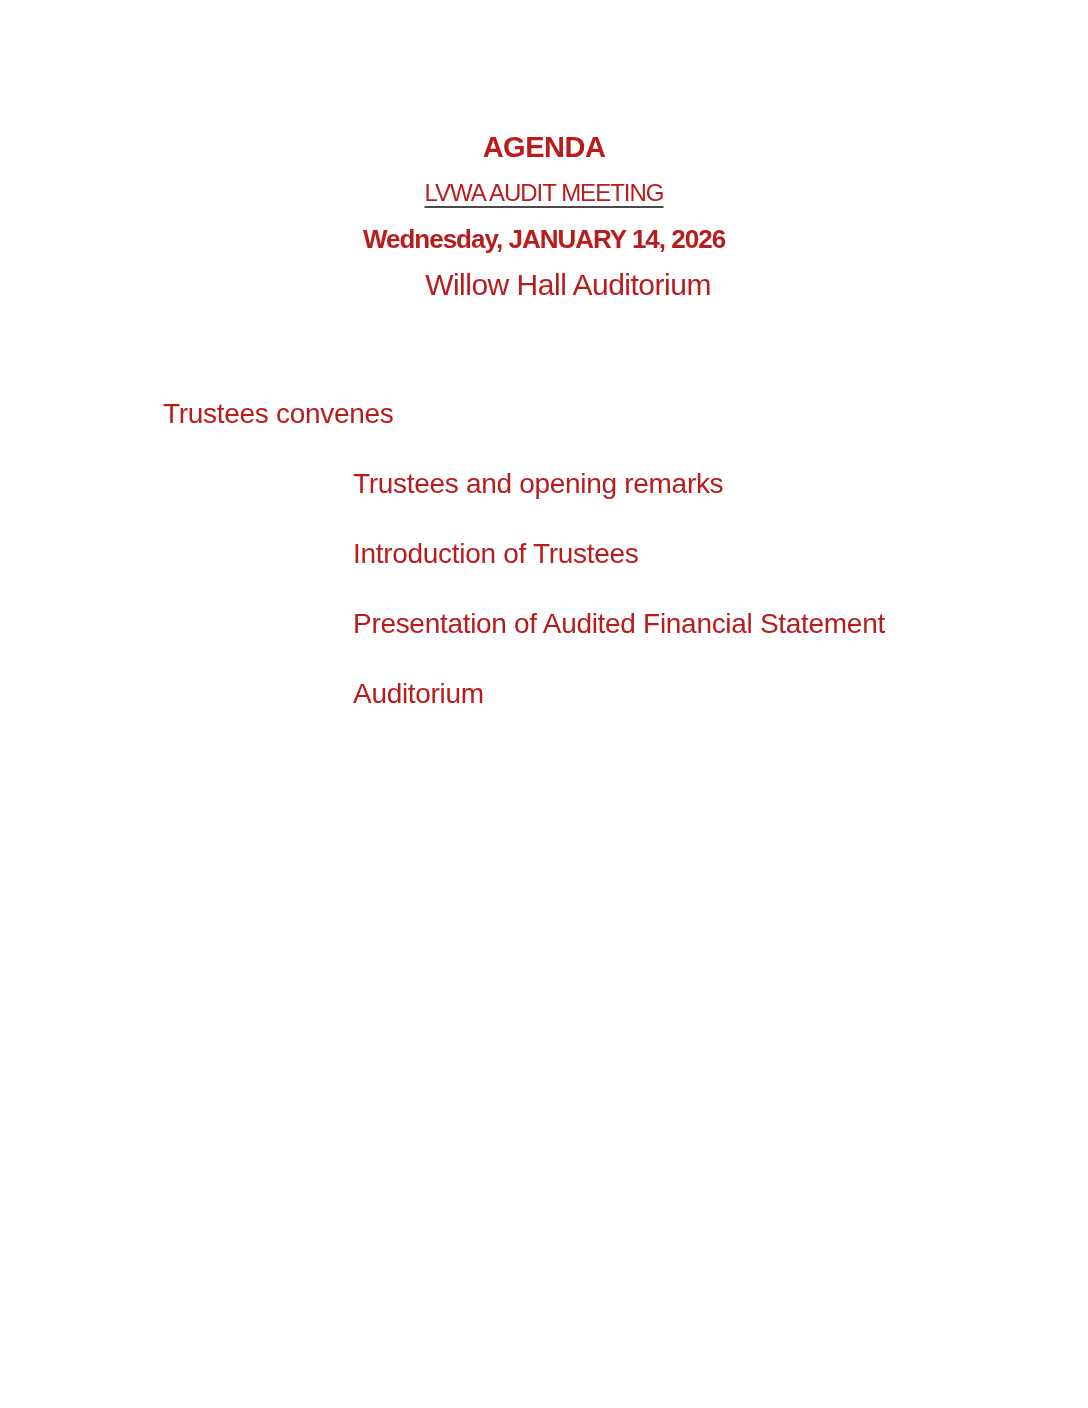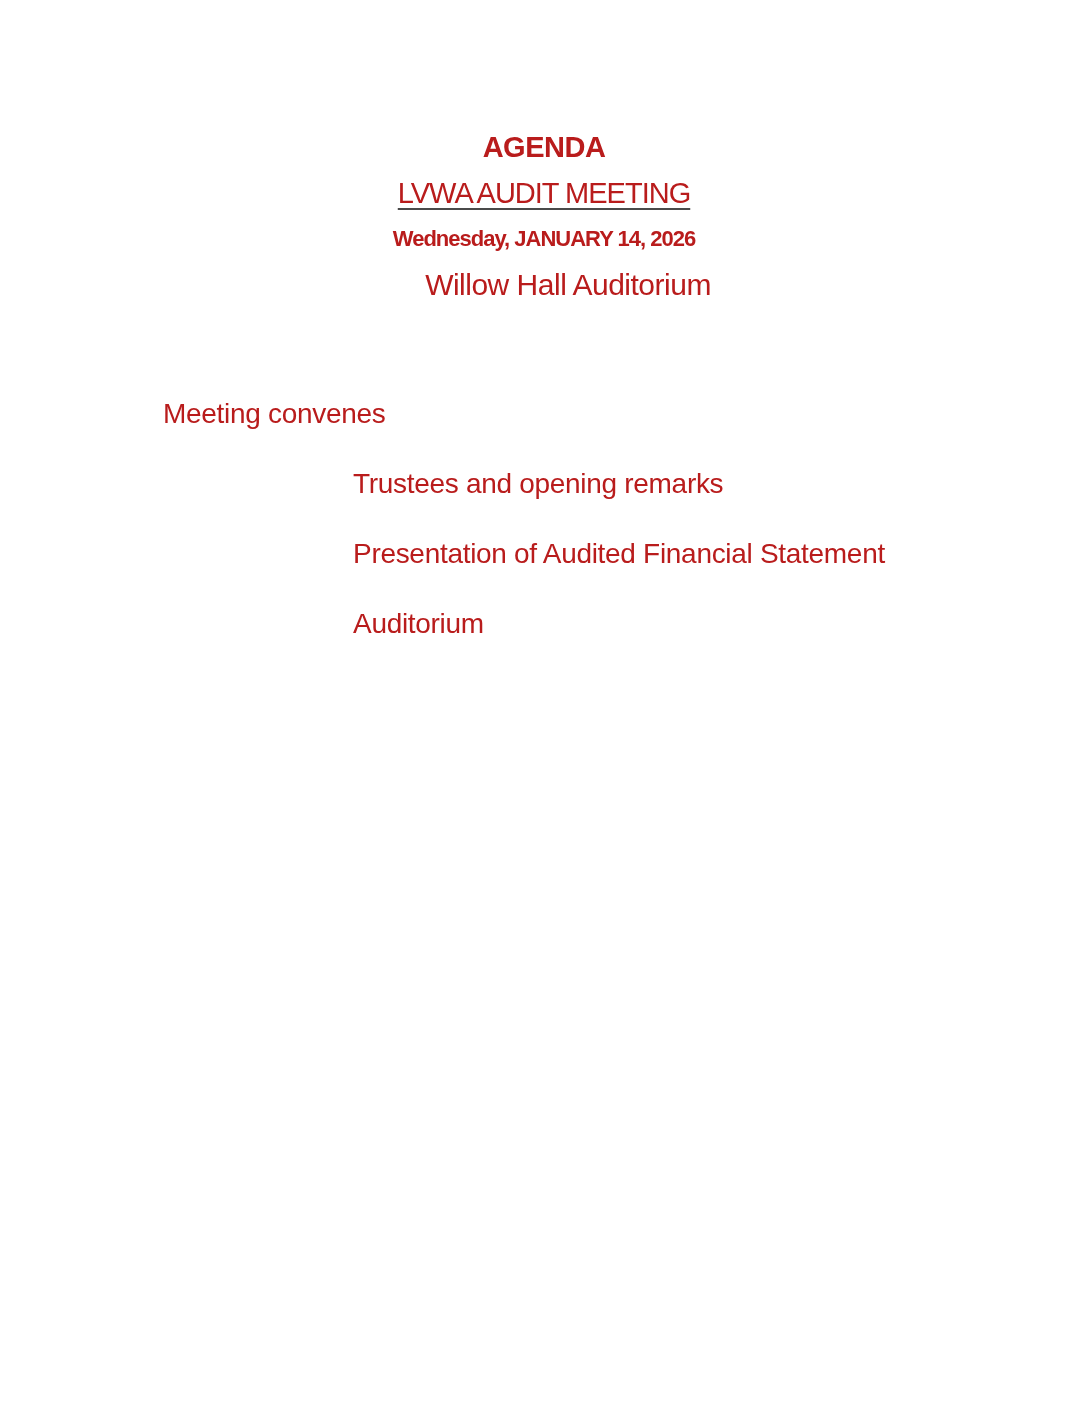--- a/index.html
+++ b/index.html
@@ -26,30 +26,30 @@
   .doc-header .hline {
     line-height: 46px;
     white-space: nowrap;
   }
   .doc-title {
     font-size: 29px;
     font-weight: bold;
     letter-spacing: -0.5px;
   }
   .doc-meeting-name {
-    font-size: 29px;
+    font-size: 24px;
     font-weight: normal;
     letter-spacing: -1px;
     text-decoration: underline;
     text-decoration-thickness: 2px;
     text-decoration-color: #4a4a4a;
     text-underline-offset: 5px;
   }
   .doc-date {
-    font-size: 22px;
+    font-size: 26px;
     font-weight: bold;
     letter-spacing: -1px;
   }
   .doc-location {
     font-size: 30px;
     font-weight: normal;
     letter-spacing: -0.5px;
     padding-left: 48px;
   }
 
@@ -84,28 +84,32 @@
   <header class="doc-header">
     <div class="hline doc-title">AGENDA</div>
     <div class="hline doc-meeting-name">LVWA AUDIT MEETING</div>
     <div class="hline doc-date">Wednesday, JANUARY 14, 2026</div>
     <div class="hline doc-location">Willow Hall Auditorium</div>
   </header>
 
   <main class="schedule">
 
     <div class="schedule-row">
-      <div class="activity-cell">Meeting convenes</div>
+      <div class="activity-cell">Trustees convenes</div>
     </div>
 
     <div class="schedule-row">
       <div class="time-cell"></div>
       <div class="activity-cell">Trustees and opening remarks</div>
     </div>
 
+    <div class="schedule-row">
+      <div class="time-cell"></div>
+      <div class="activity-cell">Introduction of Trustees</div>
+    </div>
 
     <div class="schedule-row">
       <div class="time-cell"></div>
       <div class="activity-cell">Presentation of Audited Financial Statement</div>
     </div>
 
 
     <div class="schedule-row">
       <div class="time-cell"></div>
       <div class="activity-cell">Auditorium</div>

